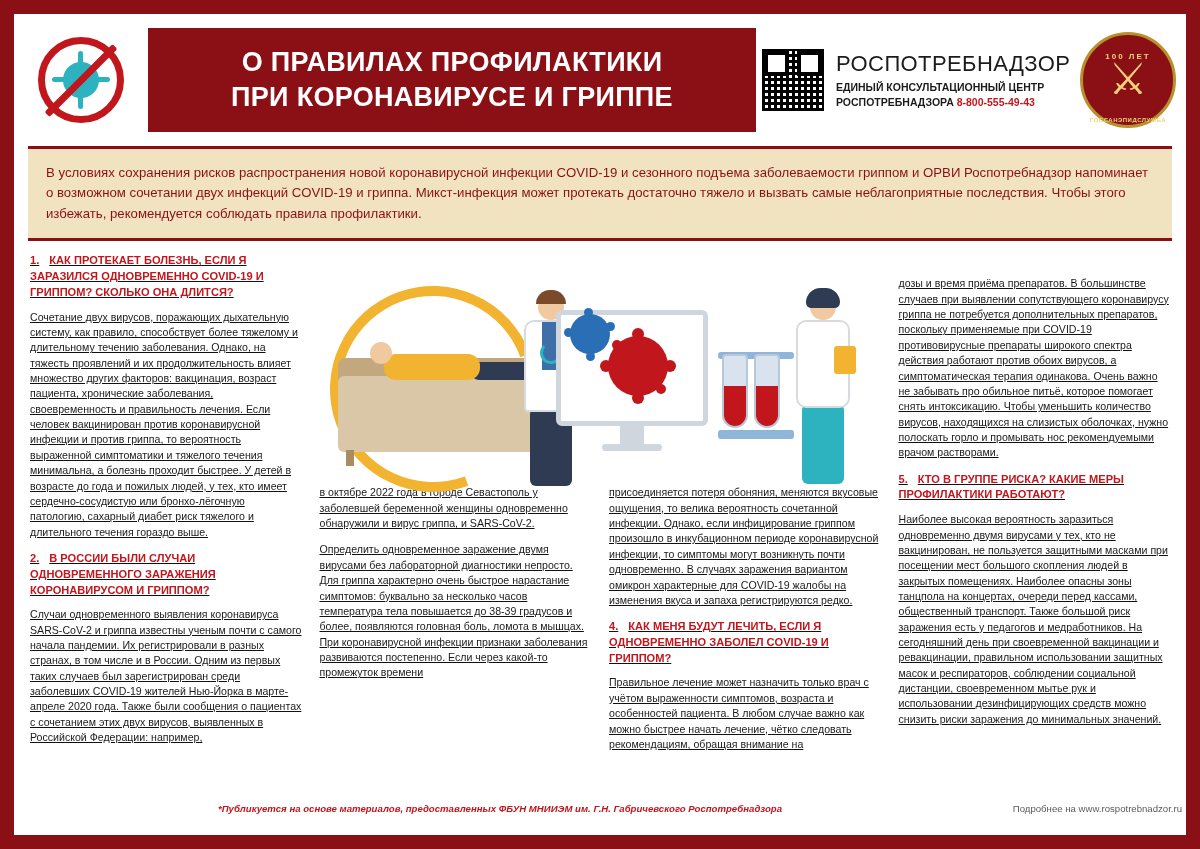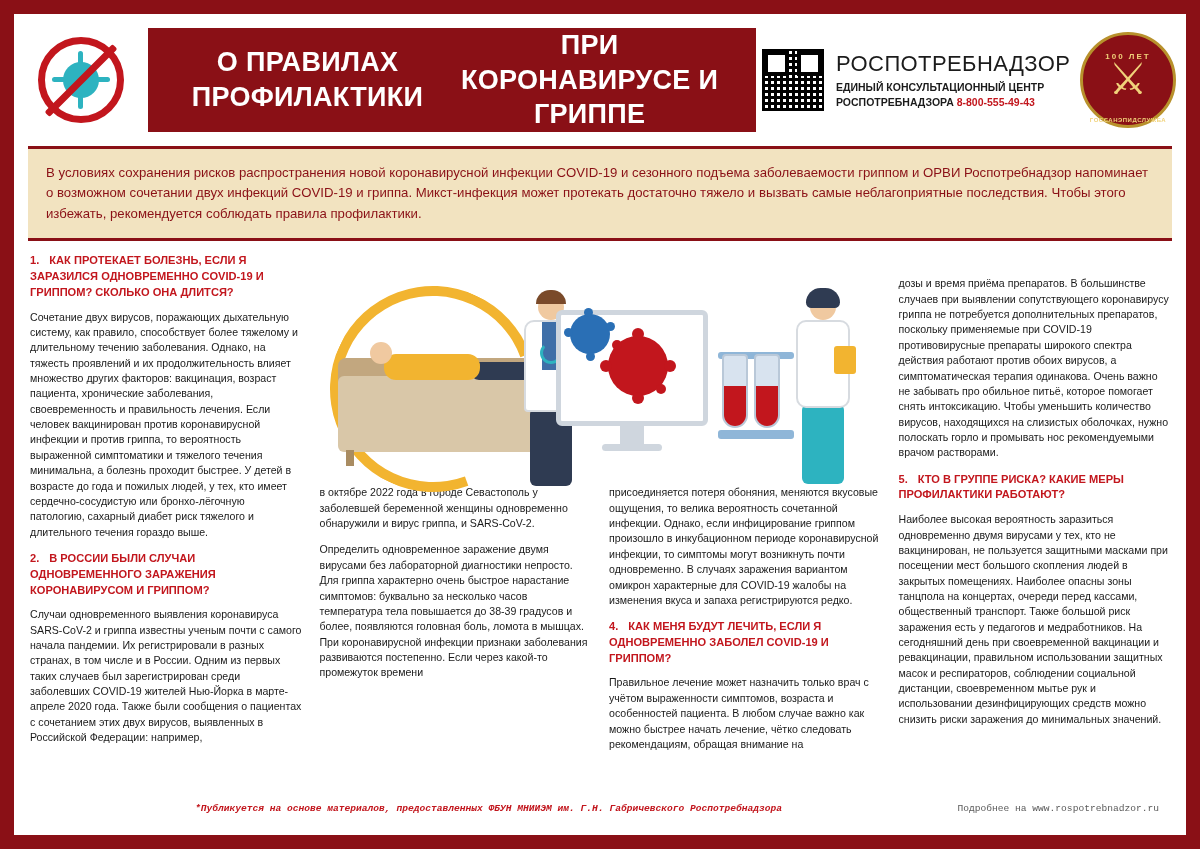--- a/index.html
+++ b/index.html
@@ -69,21 +69,21 @@
   .virus-core::after {
     width: 5px; height: 58px;
     left: 15px; top: -11px;
   }
 
   .hdr-title {
     flex: 1;
     background: #8a1016;
     color: #ffffff;
     display: flex;
-    flex-direction: row;
+    flex-direction: column;
     align-items: center;
     justify-content: center;
     text-align: center;
     margin: 14px 0 14px 0;
     padding: 8px 22px;
   }
   .hdr-title .l1, .hdr-title .l2 {
     font-size: 27px;
     font-weight: bold;
     letter-spacing: 0.3px;
@@ -159,20 +159,21 @@
   }
 
   
   .body {
     flex: 1;
     display: flex;
     padding: 12px 16px 0 16px;
     gap: 18px;
     font-size: 10.6px;
     color: #111;
+    text-decoration: underline;
   }
   .col { display: flex; flex-direction: column; }
   .col-a { width: 272px; }
   .col-b { width: 272px; }
   .col-c { width: 272px; }
   .col-d { width: 272px; margin-top: 23px; }
 
   h3.qh {
     color: #c2161d;
     font-size: 11.1px;
@@ -259,26 +260,25 @@
   .nurse { position:absolute; left: 470px; top: 8px; width: 70px; height: 206px; }
   .nu-head { position:absolute; left:20px; top:6px; width:26px; height:26px; background:#f0c9a0; border-radius:50%; }
   .nu-hair { position:absolute; left:16px; top:0px; width:34px; height:20px; background:#2f3b52; border-radius:16px 16px 6px 6px; }
   .nu-coat { position:absolute; left:6px; top:32px; width:54px; height:88px; background:#ffffff; border:2px solid #d7dbe0; border-radius:10px; }
   .nu-pants { position:absolute; left:12px; top:116px; width:42px; height:80px; background:#2db3c0; border-radius:6px; }
   .nu-board { position:absolute; left:44px; top:58px; width:22px; height:28px; background:#f2b430; border-radius:3px; }
 
   
   .footer {
     height: 30px;
-    margin: 0 27px 12px 14px;
+    margin: 0 4px 12px 14px;
     display: flex;
     align-items: center;
     justify-content: space-between;
     font-size: 9.6px;
-    font-family: Liberation Mono, monospace;
   }
   .footer .note { color: #c2161d; font-style: italic; font-weight: bold; flex:1; text-align:center; }
   .footer .more { color: #5a5a5a; width: 210px; text-align: right; }
 </style>
 </head>
 <body>
 
 <div class="poster">
   <div class="inner">
 

